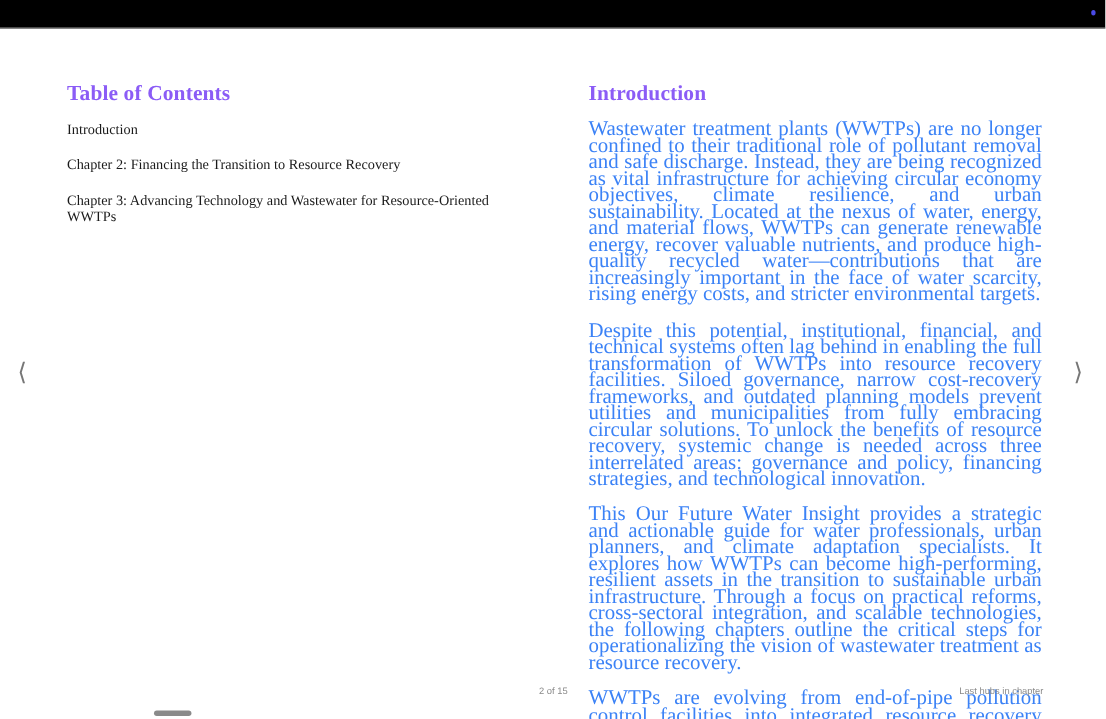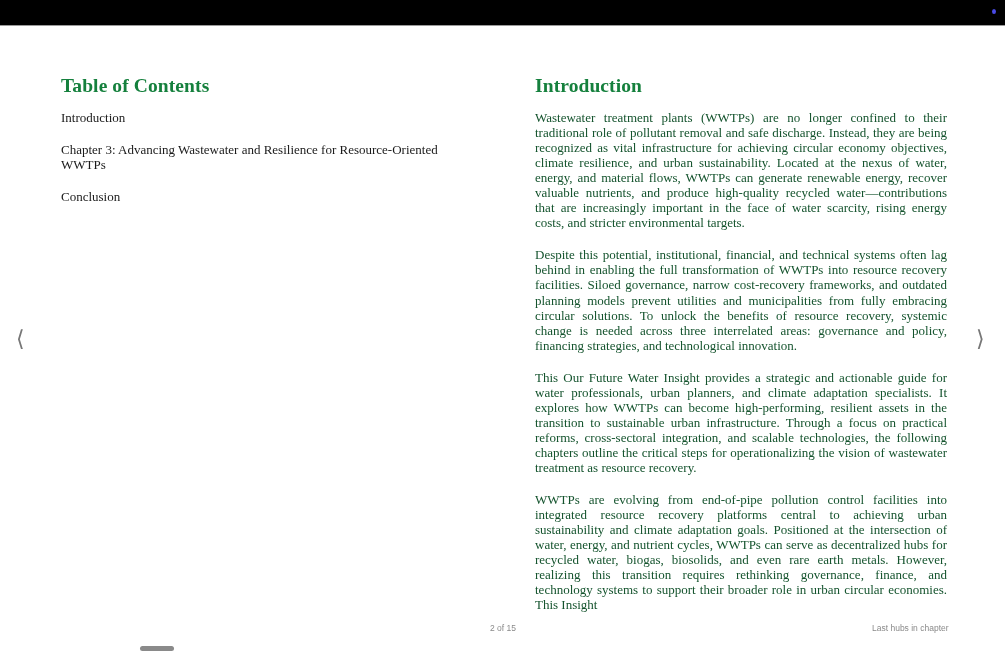--- a/index.html
+++ b/index.html
@@ -15,28 +15,28 @@
     }
     .status-dot {
       position: absolute; right: 9px; top: 9px; width: 4px; height: 5px;
       border-radius: 50%; background: #4a4ae6;
     }
     .page { position: absolute; top: 74px; }
     .page-left { left: 61px; width: 400px; }
     .page-right { left: 535px; width: 412px; }
     h1 {
       margin: 0 0 12px 0; font-size: 19.5px; font-weight: bold; letter-spacing: 0.1px;
-      color: #15803d; line-height: 24px;
+      color: #8b5cf6; line-height: 24px;
     }
     .toc-item {
       font-size: 13px; line-height: 15px; margin: 0 0 17px 0; color: #1a1a1a; cursor: pointer;
     }
     .para {
-      font-size: 13px; line-height: 15.05px; margin: 0 0 17px 0;
-      text-align: justify; hyphens: auto; color: #14532d;
+      font-size: 19px; line-height: 15.05px; margin: 0 0 17px 0;
+      text-align: justify; hyphens: auto; color: #3b82f6;
     }
     .nav-arrow {
       position: absolute; top: 326px; font-size: 22px; color: #777777;
       font-family: "DejaVu Sans", sans-serif; cursor: pointer; line-height: 26px;
     }
     .nav-prev { left: 16px; }
     .nav-next { left: 976px; }
     .footer-text {
       position: absolute; top: 623px; font-family: "Liberation Sans", sans-serif;
       font-size: 8.5px; color: #8a8a8a;
@@ -51,22 +51,22 @@
 </head>
 <body>
 
 <div class="topbar">
   <div class="status-dot" style="background: rgb(74, 74, 230);"></div>
 </div>
 
 <div class="page page-left">
   <h1>Table of Contents</h1>
   <div class="toc-item">Introduction</div>
-  <div class="toc-item">Chapter 3: Advancing Wastewater and Resilience for Resource-Oriented WWTPs</div>
-  <div class="toc-item">Conclusion</div>
+  <div class="toc-item">Chapter 2: Financing the Transition to Resource Recovery</div>
+  <div class="toc-item">Chapter 3: Advancing Technology and Wastewater for Resource-Oriented WWTPs</div>
 </div>
 
 <div class="page page-right">
   <h1>Introduction</h1>
   <p class="para" lang="en">Wastewater treatment plants (WWTPs) are no longer confined to their traditional role of pollutant removal and safe discharge. Instead, they are being recognized as vital infrastructure for achieving circular economy objectives, climate resilience, and urban sustainability. Located at the nexus of water, energy, and material flows, WWTPs can generate renewable energy, recover valuable nutrients, and produce high-quality recycled water—contributions that are increasingly important in the face of water scarcity, rising energy costs, and stricter environmental targets.</p>
   <p class="para" lang="en">Despite this potential, institutional, financial, and technical systems often lag behind in enabling the full transformation of WWTPs into resource recovery facilities. Siloed governance, narrow cost-recovery frameworks, and outdated planning models prevent utilities and municipalities from fully embracing circular solutions. To unlock the benefits of resource recovery, systemic change is needed across three interrelated areas: governance and policy, financing strategies, and technological innovation.</p>
   <p class="para" lang="en">This Our Future Water Insight provides a strategic and actionable guide for water professionals, urban planners, and climate adaptation specialists. It explores how WWTPs can become high-performing, resilient assets in the transition to sustainable urban infrastructure. Through a focus on practical reforms, cross-sectoral integration, and scalable technologies, the following chapters outline the critical steps for operationalizing the vision of wastewater treatment as resource recovery.</p>
   <p class="para" lang="en">WWTPs are evolving from end-of-pipe pollution control facilities into integrated resource recovery platforms central to achieving urban sustainability and climate adaptation goals. Positioned at the intersection of water, energy, and nutrient cycles, WWTPs can serve as decentralized hubs for recycled water, biogas, biosolids, and even rare earth metals. However, realizing this transition requires rethinking governance, finance, and technology systems to support their broader role in urban circular economies. This Insight</p>
 </div>
 

